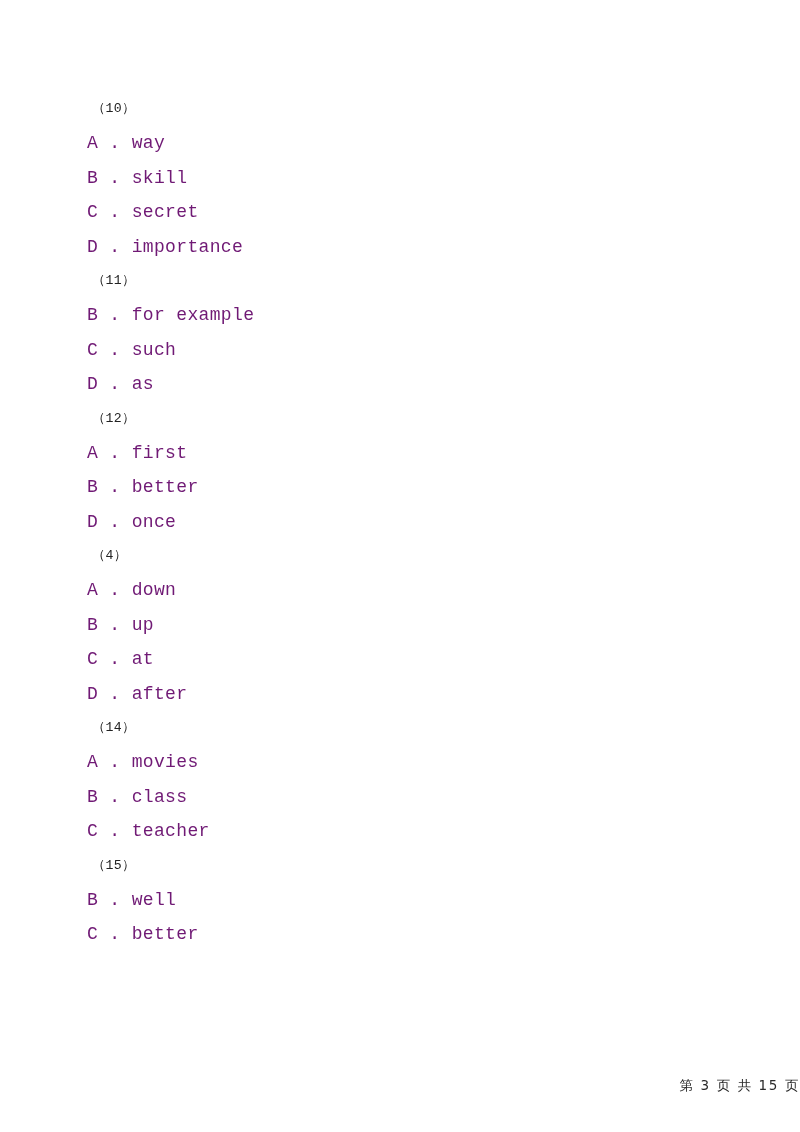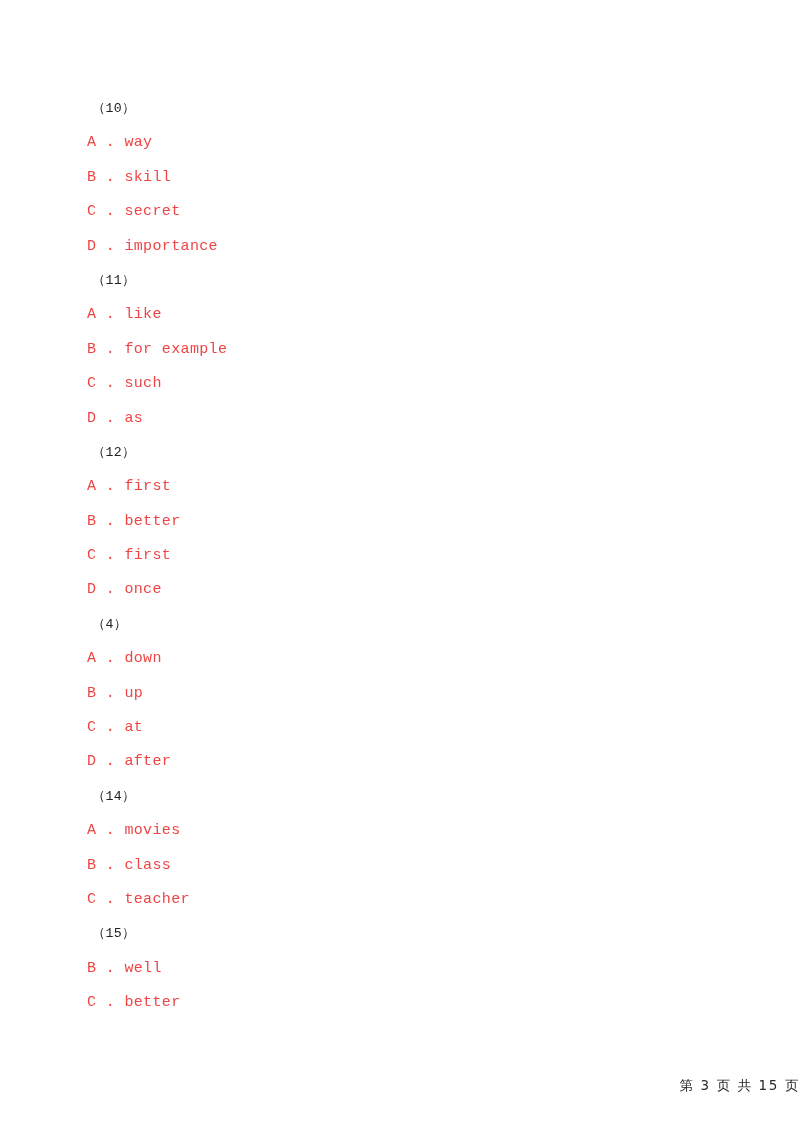--- a/index.html
+++ b/index.html
@@ -46,22 +46,22 @@
   }
 
   .q-number {
     padding-left: 92px;
     font-size: 13.2px;
     color: #222222;
   }
 
   .q-option {
     padding-left: 87px;
-    font-size: 15px;
-    color: #ef4444;
+    font-size: 18px;
+    color: #701a75;
   }
 
   .opt-letter {
     display: inline;
   }
 
   .opt-sep {
     display: inline;
   }
 
@@ -89,30 +89,28 @@
   <div id="content">
       <div class="q-block">
         <div class="line q-number">（10）</div>
         <div class="line q-option"><span class="opt-letter">A</span><span class="opt-sep"> . </span><span class="opt-text">way</span></div>
         <div class="line q-option"><span class="opt-letter">B</span><span class="opt-sep"> . </span><span class="opt-text">skill</span></div>
         <div class="line q-option"><span class="opt-letter">C</span><span class="opt-sep"> . </span><span class="opt-text">secret</span></div>
         <div class="line q-option"><span class="opt-letter">D</span><span class="opt-sep"> . </span><span class="opt-text">importance</span></div>
       </div>
       <div class="q-block">
         <div class="line q-number">（11）</div>
-        <div class="line q-option"><span class="opt-letter">A</span><span class="opt-sep"> . </span><span class="opt-text">like</span></div>
         <div class="line q-option"><span class="opt-letter">B</span><span class="opt-sep"> . </span><span class="opt-text">for example</span></div>
         <div class="line q-option"><span class="opt-letter">C</span><span class="opt-sep"> . </span><span class="opt-text">such</span></div>
         <div class="line q-option"><span class="opt-letter">D</span><span class="opt-sep"> . </span><span class="opt-text">as</span></div>
       </div>
       <div class="q-block">
         <div class="line q-number">（12）</div>
         <div class="line q-option"><span class="opt-letter">A</span><span class="opt-sep"> . </span><span class="opt-text">first</span></div>
         <div class="line q-option"><span class="opt-letter">B</span><span class="opt-sep"> . </span><span class="opt-text">better</span></div>
-        <div class="line q-option"><span class="opt-letter">C</span><span class="opt-sep"> . </span><span class="opt-text">first</span></div>
         <div class="line q-option"><span class="opt-letter">D</span><span class="opt-sep"> . </span><span class="opt-text">once</span></div>
       </div>
       <div class="q-block">
         <div class="line q-number">（4）</div>
         <div class="line q-option"><span class="opt-letter">A</span><span class="opt-sep"> . </span><span class="opt-text">down</span></div>
         <div class="line q-option"><span class="opt-letter">B</span><span class="opt-sep"> . </span><span class="opt-text">up</span></div>
         <div class="line q-option"><span class="opt-letter">C</span><span class="opt-sep"> . </span><span class="opt-text">at</span></div>
         <div class="line q-option"><span class="opt-letter">D</span><span class="opt-sep"> . </span><span class="opt-text">after</span></div>
       </div>
       <div class="q-block">

